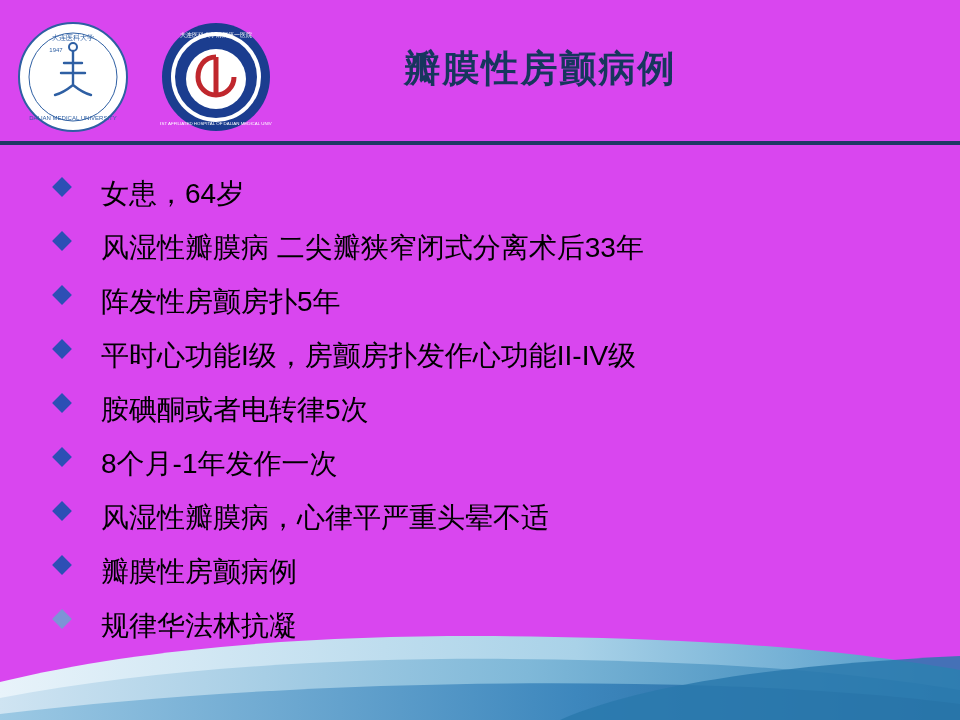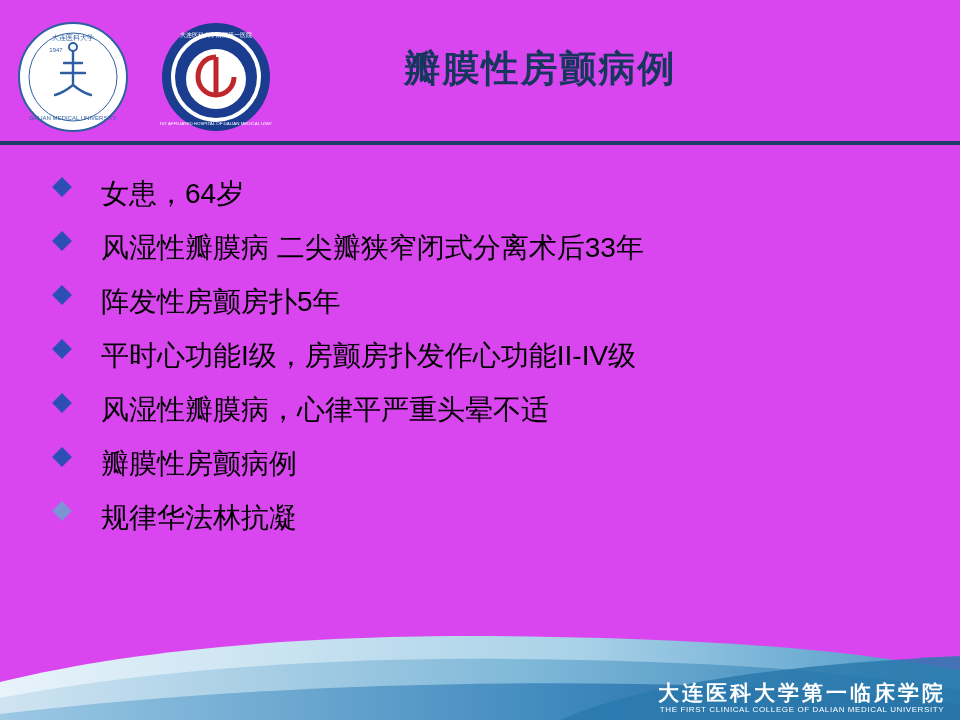--- a/index.html
+++ b/index.html
@@ -188,21 +188,33 @@
       <span class="bullet-text">阵发性房颤房扑5年</span>
     </div>
 
     <div class="bullet-row">
       <span class="bullet-marker">
           <span class="diamond"></span>
         </span>
       <span class="bullet-text">平时心功能I级，房颤房扑发作心功能II-IV级</span>
     </div>
 
-
+    <div class="bullet-row">
+      <span class="bullet-marker">
+          <span class="diamond"></span>
+        </span>
+      <span class="bullet-text">胺碘酮或者电转律5次</span>
+    </div>
+
+    <div class="bullet-row">
+      <span class="bullet-marker">
+          <span class="diamond"></span>
+        </span>
+      <span class="bullet-text">8个月-1年发作一次</span>
+    </div>
 
 
     <div class="bullet-row">
       <span class="bullet-marker">
           <span class="diamond"></span>
         </span>
       <span class="bullet-text">风湿性瓣膜病，心律平严重头晕不适</span>
     </div>
 
     <div class="bullet-row">
@@ -238,18 +250,14 @@
         <stop offset="60%" stop-color="#3d87bd"></stop>
         <stop offset="100%" stop-color="#1d5c92"></stop>
       </linearGradient>
     </defs>
     <path d="M0,70 C180,26 420,16 700,30 C820,36 900,48 960,58 L960,108 L0,108 Z" fill="url(#wave2)"></path>
     <path d="M0,86 C200,48 440,40 700,52 C830,58 910,70 960,78 L960,108 L0,108 Z" fill="url(#wave1)"></path>
     <path d="M0,102 C220,76 470,66 720,74 C840,78 915,86 960,92 L960,108 L0,108 Z" fill="url(#wave3)"></path>
     <path d="M560,108 C640,72 790,52 960,44 L960,108 Z" fill="#2a79ad" opacity="0.85"></path>
   </svg>
 
-  <div class="footer-logo">
-    <div class="footer-logo-cn">大连医科大学第一临床学院</div>
-    <div class="footer-logo-en">THE FIRST CLINICAL COLLEGE OF DALIAN MEDICAL UNIVERSITY</div>
-  </div>
 
 </div>
 
 </body></html>

